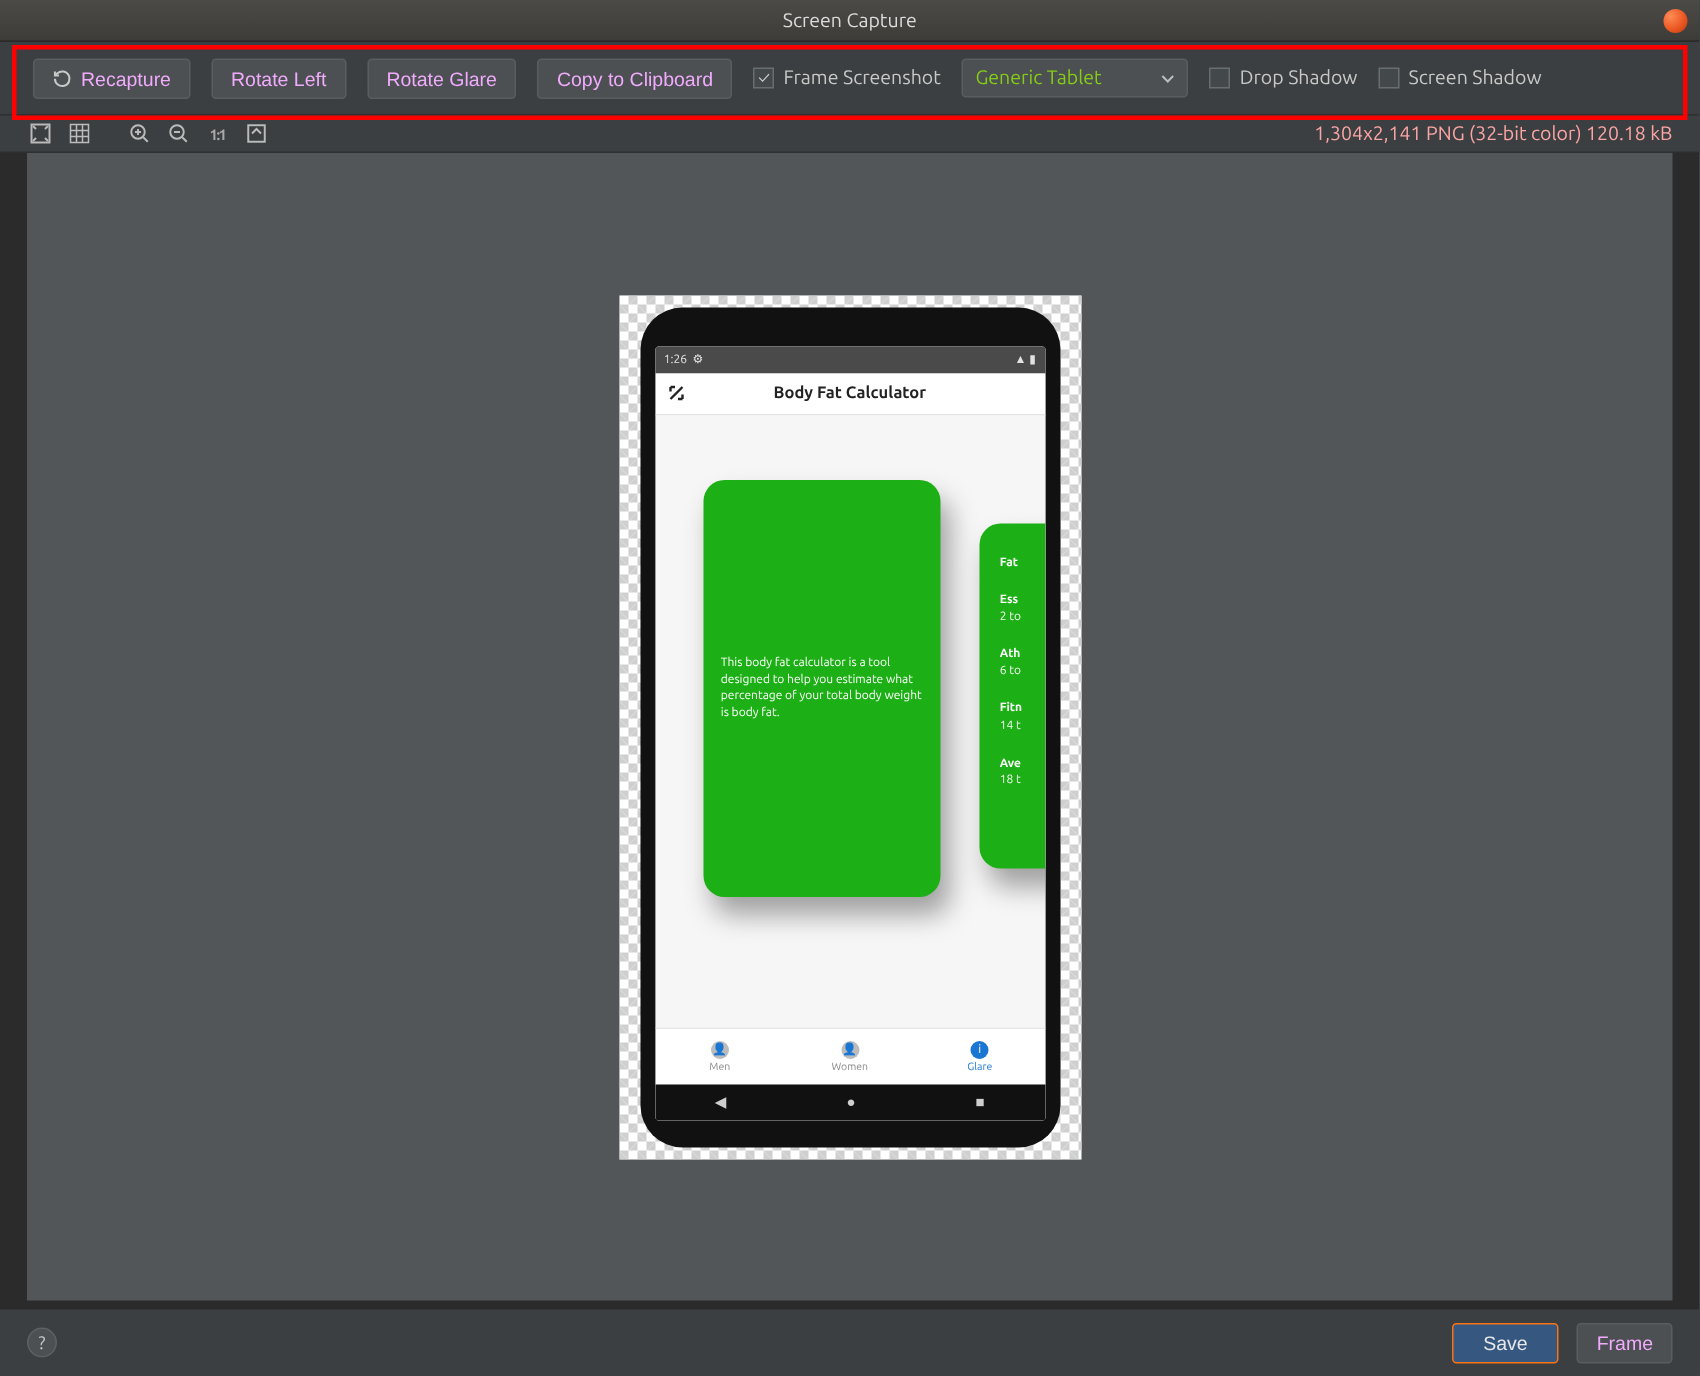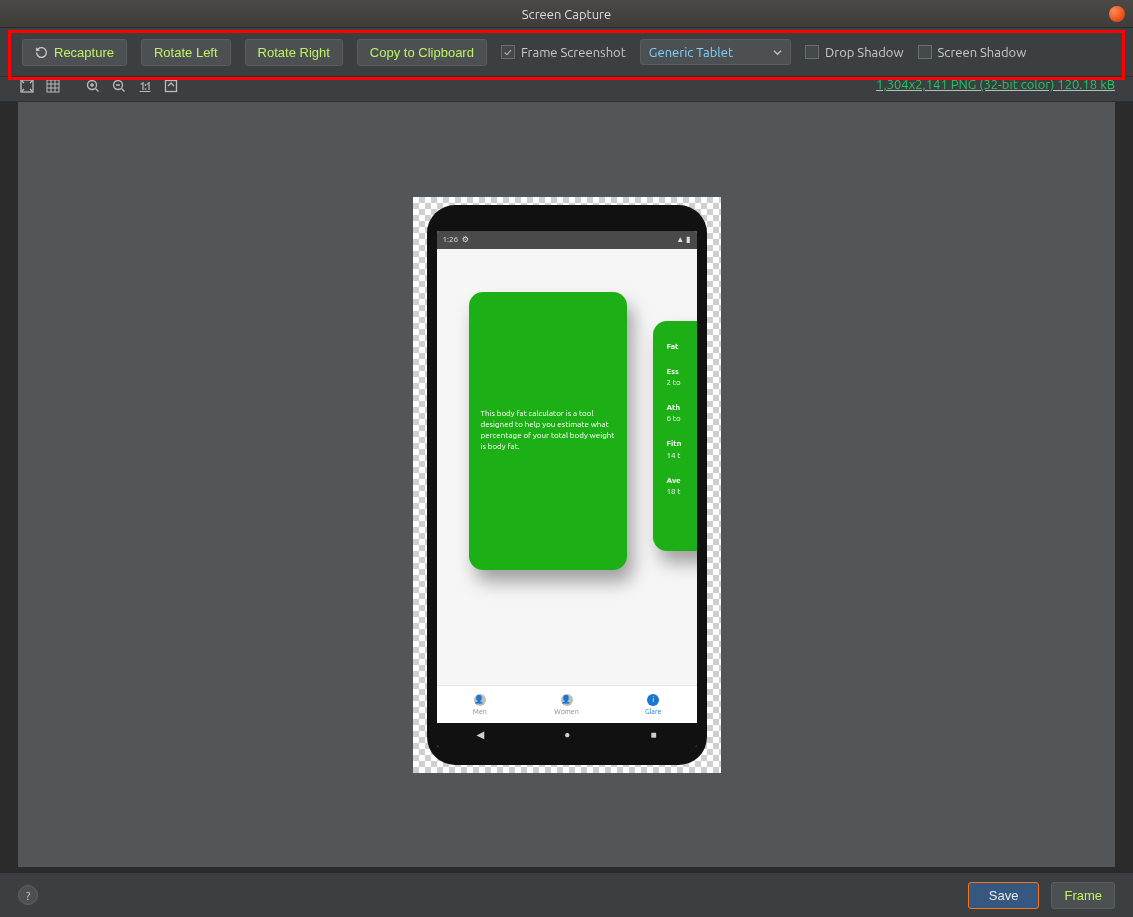--- a/index.html
+++ b/index.html
@@ -38,21 +38,21 @@
 .toolbar {
   height: 48px;
   display: flex; align-items: center; gap: 14px;
   padding: 0 22px;
   background: #3c3f41;
 }
 .btn {
   background: #4c5052;
   border: 1px solid #5a5d5f;
   border-radius: 3px;
-  color: #bef264;
+  color: #f0abfc;
   padding: 5px 12px;
   font-size: 13px;
   cursor: pointer;
   display: inline-flex; align-items: center; gap: 6px;
 }
 .checkbox {
   display: inline-flex; align-items: center; gap: 6px;
   color: #c8c8c8; font-size: 13px; cursor: pointer;
 }
 .checkbox .box {
@@ -61,41 +61,40 @@
   background: #43494a;
   display: inline-flex; align-items: center; justify-content: center;
   font-size: 11px; color: #ccc; line-height: 1;
 }
 .dropdown {
   background: #4c5052;
   border: 1px solid #5a5d5f;
   border-radius: 3px;
   padding: 5px 8px;
   display: flex; align-items: center; gap: 40px;
-  color: #7dd3fc; cursor: pointer;
+  color: #84cc16; cursor: pointer;
   min-width: 138px;
   justify-content: space-between;
 }
 .icon-toolbar {
   height: 26px;
   background: #3c3f41;
-  display: flex; align-items: flex-start;
+  display: flex; align-items: center;
   padding: 0 18px;
   border-bottom: 1px solid #2d2f30;
   border-top: 1px solid #2d2f30;
   gap: 8px;
-  text-decoration: underline;
 }
 .toolicon {
   width: 18px; height: 18px;
   display: inline-flex; align-items: center; justify-content: center;
   color: #a9a9a9; cursor: pointer; font-size: 14px;
 }
 .spacer { flex: 1; }
-.status { color: #22c55e; font-size: 13px; }
+.status { color: #fca5a5; font-size: 13px; }
 .canvas-wrap {
   position: absolute;
   left: 18px; right: 18px; top: 102px; bottom: 50px;
   background: #535658;
   overflow: hidden;
 }
 .device-outer {
   position: absolute;
   left: 50%; top: 50%;
   transform: translate(-50%, -50%);
@@ -200,21 +199,21 @@
           <path d="M3 12a9 9 0 1 0 3-6.7L3 8"></path>
           <path d="M3 3v5h5"></path>
         </svg>
     </span>
     <span>Recapture</span>
   </button>
   <button class="btn">
       <span>Rotate Left</span>
     </button>
   <button class="btn">
-      <span>Rotate Right</span>
+      <span>Rotate Glare</span>
     </button>
   <button class="btn">
       <span>Copy to Clipboard</span>
     </button>
 
   <label class="checkbox">
     <span class="box">✓</span>
     <span>Frame Screenshot</span>
   </label>
 
@@ -280,20 +279,28 @@
 <div class="canvas-wrap">
   <div class="device-outer">
     <div class="device-frame">
       <div class="screen">
 
         <div class="android-status">
           <span><span>1:26</span>&nbsp; <span>⚙</span></span>
           <span>▲ ▮</span>
         </div>
 
+        <div class="app-header">
+          <span class="back">
+            <svg width="12" height="12" viewBox="0 0 12 12" stroke="#222" stroke-width="1.6" fill="none">
+                <path d="M2 10L10 2M2 2l3 0M2 2l0 3M10 10l-3 0M10 10l0-3"></path>
+              </svg>
+          </span>
+          <span>Body Fat Calculator</span>
+        </div>
 
         <div class="app-body">
           <div class="card card1">
             <div class="txt">This body fat calculator is a tool designed to help you estimate what percentage of your total body weight is body fat.</div>
           </div>
           <div class="card card2">
             <div class="row">
                 <div class="lbl">Fat</div>
               </div>
             <div class="row">

